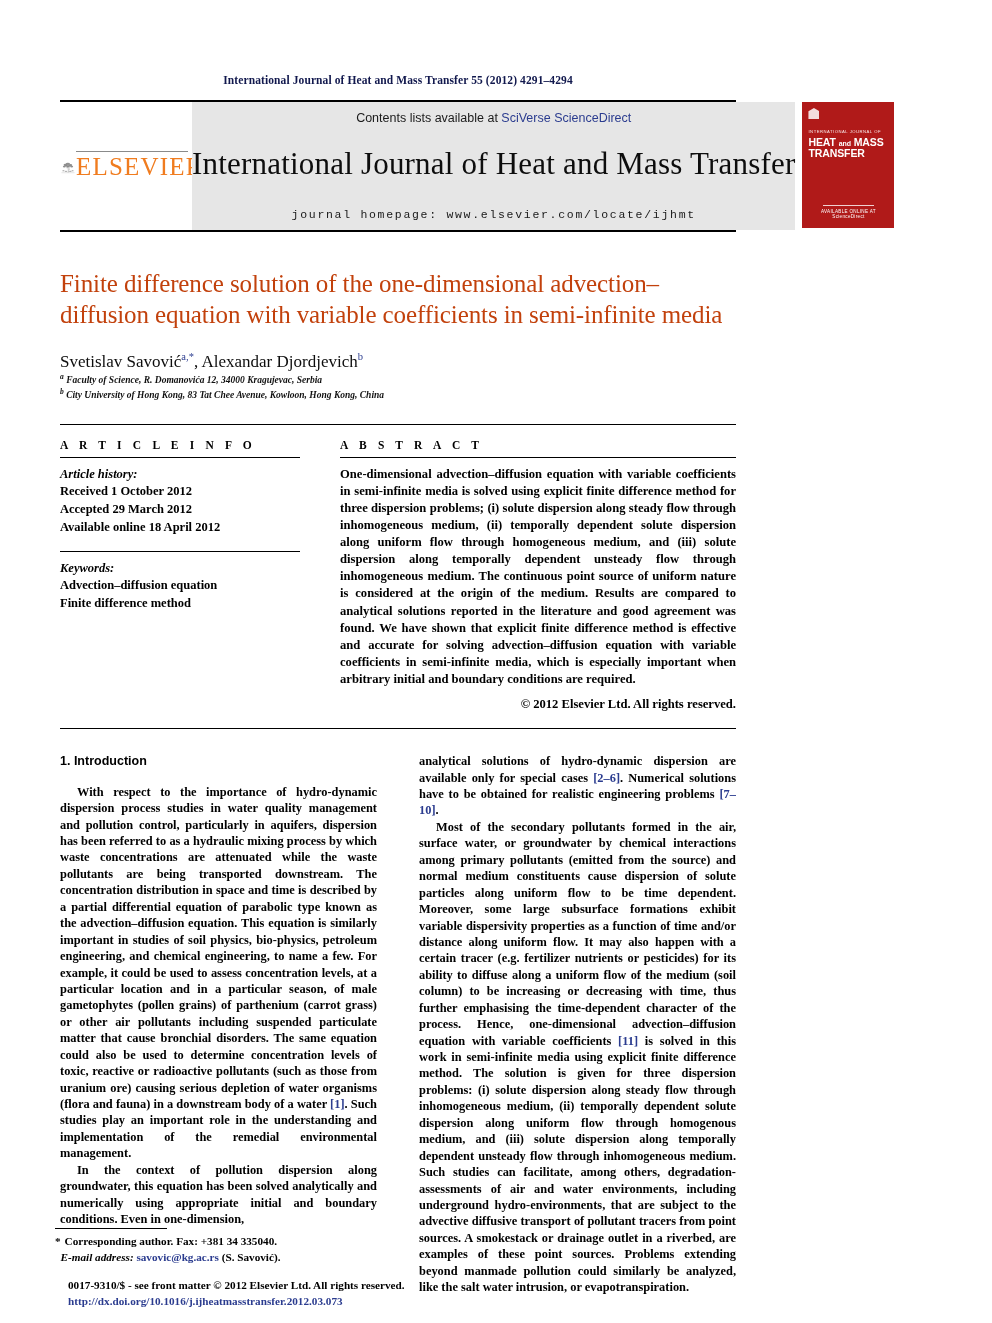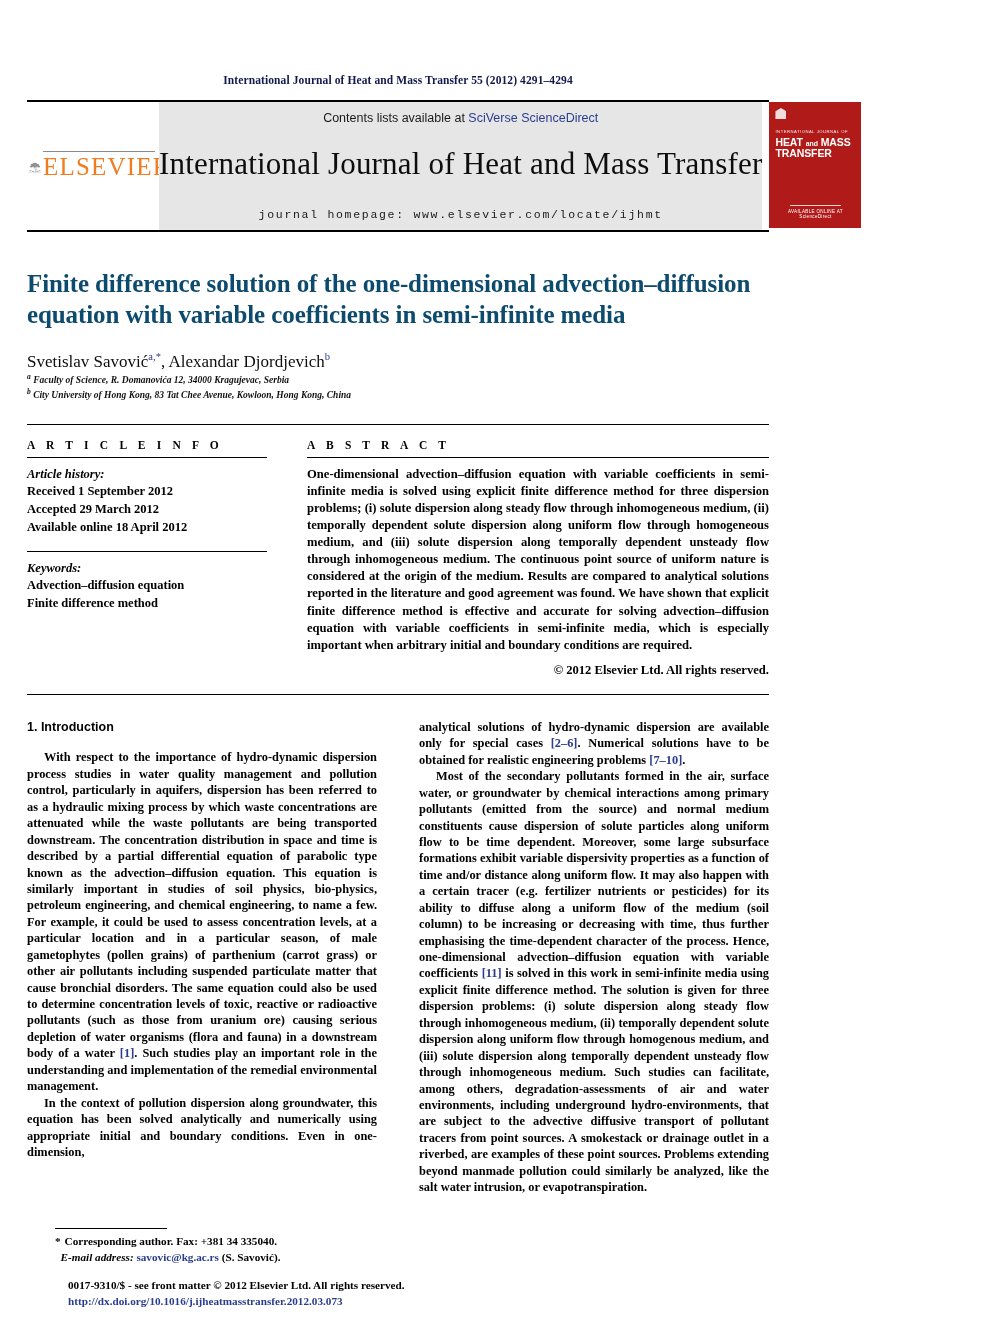--- a/index.html
+++ b/index.html
@@ -13,21 +13,21 @@
     font-family: "Liberation Serif", serif;
     color: #000000;
     position: relative;
     overflow: hidden;
   }
   .page {
     width: 796px;
     height: 1323px;
     position: relative;
     box-sizing: border-box;
-    padding: 0 27px;
+    padding: 0 60px;
   }
 
   
   .running-head {
     text-align: center;
     font-size: 11.5px;
     font-weight: bold;
     color: #11184d;
     letter-spacing: .1px;
     padding-top: 74px;
@@ -167,22 +167,22 @@
   }
   .masthead-rule {
     border-top: 2.5px solid #000;
   }
 
   
   .title-block { padding-top: 36px; }
   .paper-title {
     font-size: 25px;
     line-height: 1.25;
-    color: #0c4a6e;
-    font-weight: bold;
+    color: #c2410c;
+    font-weight: normal;
     margin: 0;
     letter-spacing: -.1px;
   }
   .authors {
     font-size: 17px;
     margin-top: 20px;
     color: #0d0d0d;
   }
   .authors sup {
     font-size: 10.5px;
@@ -398,21 +398,21 @@
     </div>
   </div>
 
   <div class="info-abstract">
 
     <div class="col-info">
       <div class="sec-head">A R T I C L E    I N F O</div>
       <div class="thin-rule"></div>
       <div class="info-group">
         <div class="info-label">Article history:</div>
-        <div class="info-line">Received 1 September 2012</div>
+        <div class="info-line">Received 1 October 2012</div>
         <div class="info-line">Accepted 29 March 2012</div>
         <div class="info-line">Available online 18 April 2012</div>
       </div>
       <div class="thin-rule"></div>
       <div class="info-group">
         <div class="info-label">Keywords:</div>
         <div class="info-line">Advection–diffusion equation</div>
         <div class="info-line">Finite difference method</div>
       </div>
     </div>

